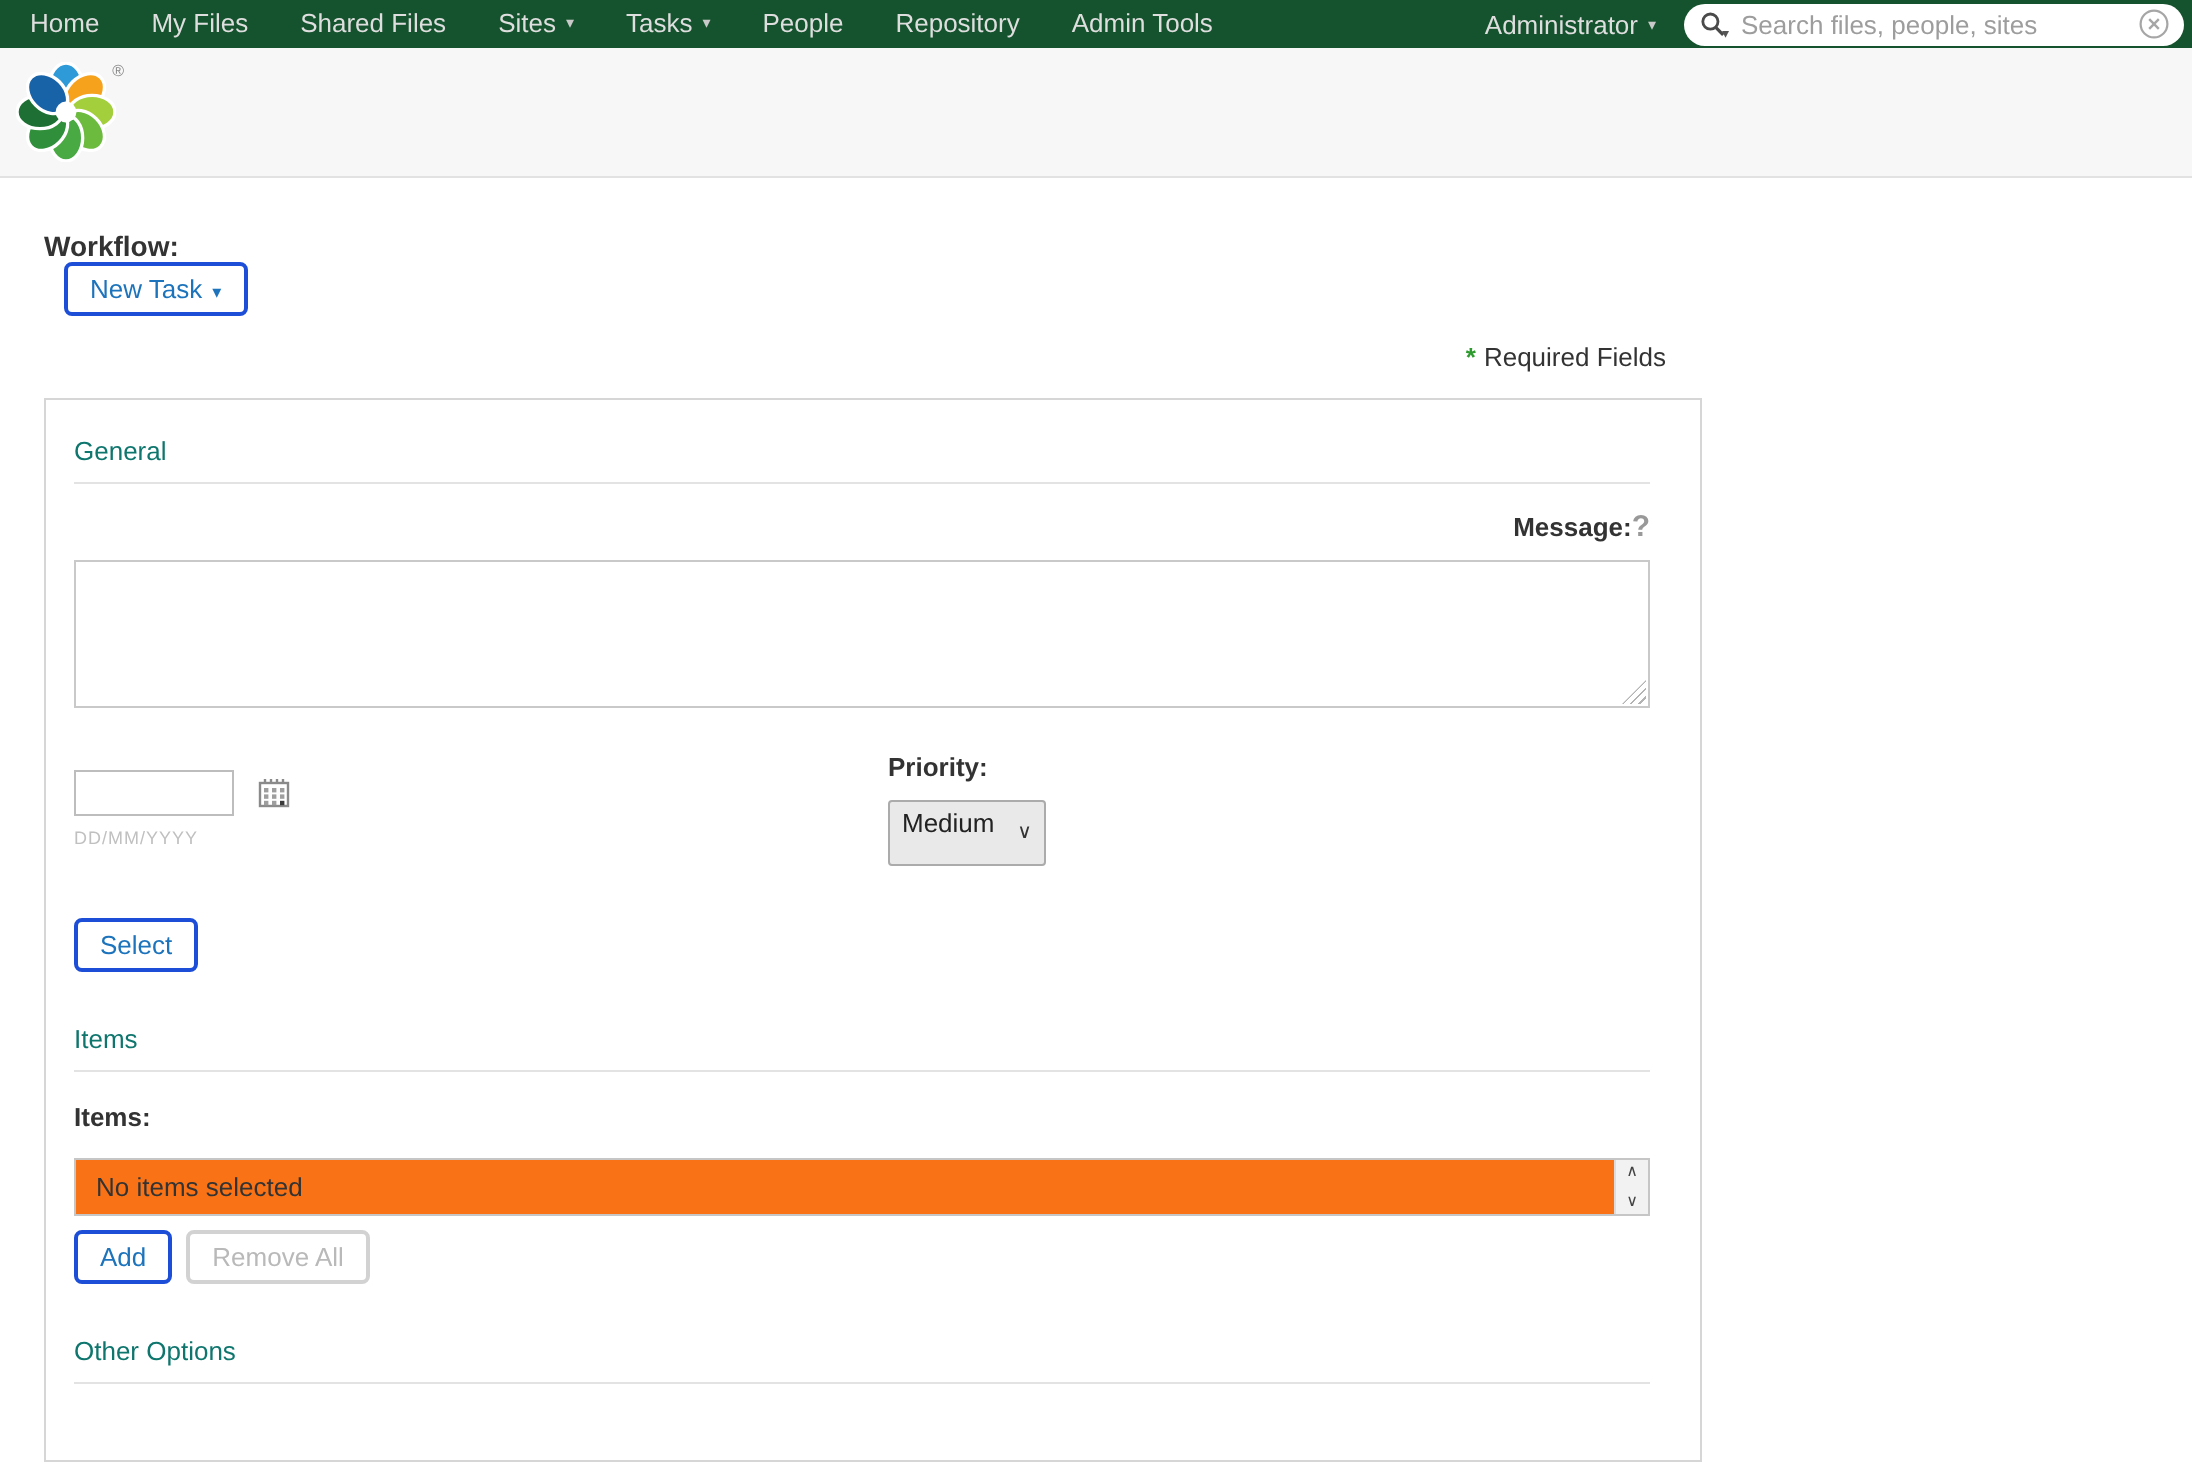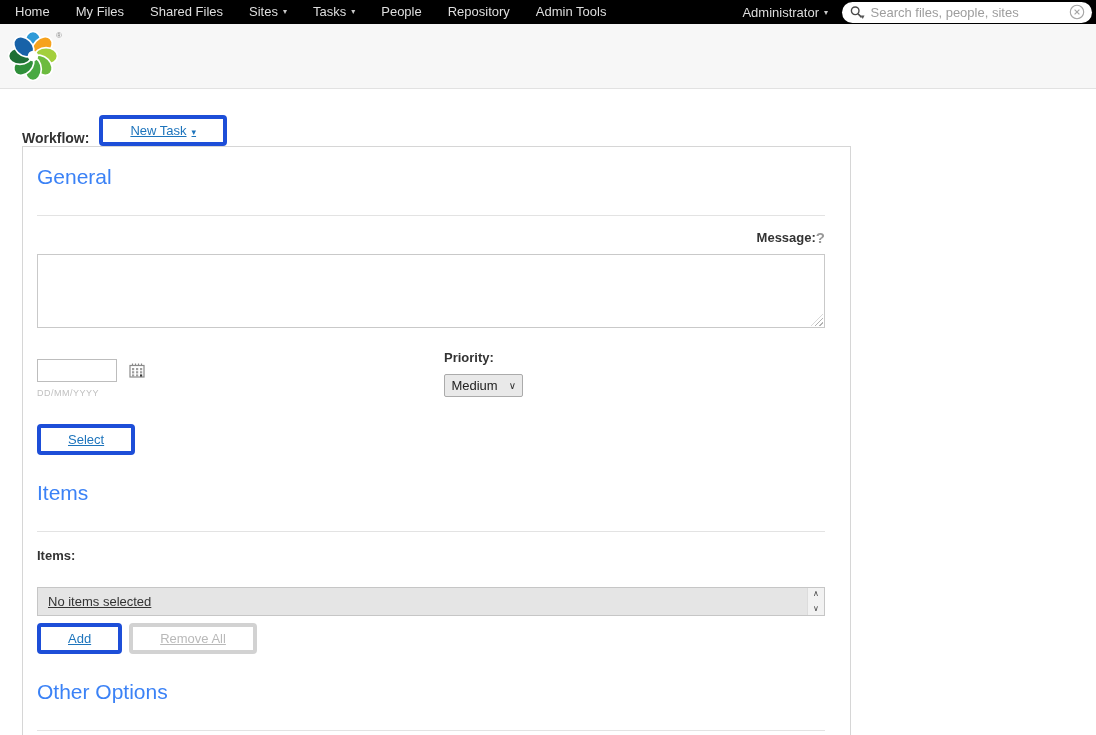--- a/index.html
+++ b/index.html
@@ -1,20 +1,20 @@
 <!DOCTYPE html>
 <html><head>
 <meta charset="utf-8">
 <style>
   * { margin:0; padding:0; box-sizing:border-box; }
   html,body { width:1096px; height:735px; background:#fff;
     font-family:"Liberation Sans","DejaVu Sans",sans-serif; color:#333; }
 
   
-  .topnav { height:24px; background:#000000; display:flex; align-items:center;
+  .topnav { height:24px; background:#14532d; display:flex; align-items:center;
     padding-left:2px; }
   .nav-item { color:#dedede; font-size:13px; padding:0 13px; line-height:24px;
     cursor:pointer; white-space:nowrap; display:flex; align-items:center; }
   .nav-caret { font-size:8px; margin-left:5px; color:#c9c9c9; }
   .nav-spacer { flex:1; }
   .user-menu { color:#dedede; font-size:13px; padding:0 14px; cursor:pointer;
     display:flex; align-items:center; white-space:nowrap; }
   .searchbox { width:250px; height:21px; background:#fff; border-radius:11px;
     display:flex; align-items:center; padding:0 7px; margin-right:4px; }
   .searchbox svg { flex:0 0 auto; }
@@ -25,37 +25,37 @@
 
   
   .band { height:65px; background:#f7f7f7; border-bottom:1px solid #e2e2e2;
     display:flex; align-items:center; padding-left:8px; }
   .logo-wrap { position:relative; width:52px; height:50px; }
   .logo-reg { position:absolute; top:0; right:-2px; font-size:8px; color:#888; }
   .page-title { font-size:25px; color:#4b5357; font-weight:400; margin-left:16px; }
 
   
   .content { padding:26px 0 0 22px; }
-  .wf-row { display:flex; align-items:flex-end; }
+  .wf-row { display:flex; align-items:flex-start;flex-direction:column; }
   .wf-label { font-size:14px; font-weight:bold; color:#333; }
-  .btn { background:#fff; border:4px solid #1d4ed8; color:#1d74bc; font-size:13px;
-    font-family:inherit; border-radius:4px; padding:4px 27px; cursor:pointer;text-decoration:underline; }
+  .btn { background:#fff; border:2px solid #1d4ed8; color:#1d74bc; font-size:13px;
+    font-family:inherit; border-radius:4px; padding:4px 11px; cursor:pointer; }
   .btn .caret { font-size:9px; margin-left:5px; }
   .wf-row .btn { margin-left:10px; }
   .btn:disabled, .btn.disabled { border-color:#d2d2d2; color:#b9b9b9; cursor:default; }
 
   .wrapper { width:829px; }
   .required-note { text-align:right; font-size:13px; color:#333;
     margin:13px 18px 13px 0; }
   .required-star { color:#2e9b2e; font-weight:bold; margin-right:4px; }
 
   .panel { width:829px; border:1px solid #d6d6d6; background:#fff;
     padding:14px 25px 24px 14px; }
-  .section-heading { font-size:21px; font-weight:400; color:#3b82f6;
-    padding-bottom:26px; border-bottom:1px solid #e3e3e3; margin-bottom:14px; }
+  .section-heading { font-size:13px; font-weight:400; color:#0f766e;
+    padding-bottom:8px; border-bottom:1px solid #e3e3e3; margin-bottom:14px; }
   .section { margin-top:26px; }
   .section:first-child { margin-top:4px; }
   .field-label { font-size:13px; font-weight:bold; color:#333; }
 
   .msg-label-row { display:flex; justify-content:flex-end; align-items:flex-end;
     margin-bottom:9px; }
   .help-icon { color:#999; font-weight:bold; font-size:15px; cursor:pointer;
     line-height:1; }
   .textarea-wrap { position:relative; }
   textarea { width:100%; height:74px; border:1px solid #c9c9c9; resize:none;
@@ -69,29 +69,29 @@
   .due-input-row { display:flex; align-items:center; margin-top:9px; }
   .due-input { width:80px; height:23px; border:1px solid #bdbdbd; font-size:13px;
     font-family:inherit; padding:0 5px; outline:none; }
   .cal-btn { margin-left:12px; background:none; border:none; cursor:pointer;
     padding:0; line-height:0; }
   .date-hint { font-size:9px; color:#c0c0c0; margin-top:6px; letter-spacing:.5px; }
 
   .select-wrap { position:relative; display:inline-block; margin-top:9px; }
   select { appearance:none; -webkit-appearance:none; background:#e9e9e9;
     border:1px solid #ababab; font-size:13px; font-family:inherit; color:#222;
-    padding:3px 24px 3px 6px; border-radius:2px; cursor:pointer; outline:none;text-align:center; }
+    padding:3px 24px 13px 6px; border-radius:2px; cursor:pointer; outline:none; }
   .select-chevron { position:absolute; right:7px; top:50%; transform:translateY(-54%);
     font-size:10px; color:#333; pointer-events:none; }
 
   .assign-row { margin-bottom:10px; }
   .assign-row .required-star { margin-left:4px; }
 
   .items-box { position:relative; border:1px solid #c6c6c6; height:29px;
-    margin-top:23px; background:#e5e5e5;text-decoration:underline; }
+    margin-top:11px; background:#f97316; }
   .items-empty { font-size:13px; color:#333; line-height:27px; padding-left:10px; }
   .items-scrollbar { position:absolute; top:0; right:0; bottom:0; width:17px;
     background:#f2f2f2; border-left:1px solid #dcdcdc; display:flex;
     flex-direction:column; justify-content:space-between; align-items:center;
     font-size:8px; color:#444; padding:2px 0; }
   .scroll-arrow { cursor:pointer; line-height:1; }
   .items-btn-row { margin-top:7px; display:flex; }
   .items-btn-row .btn + .btn { margin-left:7px; }
 </style>
 </head>
@@ -164,20 +164,23 @@
 </div>
 
 <div class="content">
 
   <div class="wf-row">
     <span class="wf-label">Workflow:</span>
     <button class="btn"><span>New Task</span><span class="caret">▾</span></button>
   </div>
 
   <div class="wrapper">
+    <div class="required-note">
+      <span class="required-star">*</span><span>Required Fields</span>
+    </div>
 
     <div class="panel">
 
       <div class="section">
         <div class="section-heading">General</div>
         <div class="msg-label-row">
           <span class="field-label">Message:</span>
           <span class="help-icon">?</span>
         </div>
         <div class="textarea-wrap">

